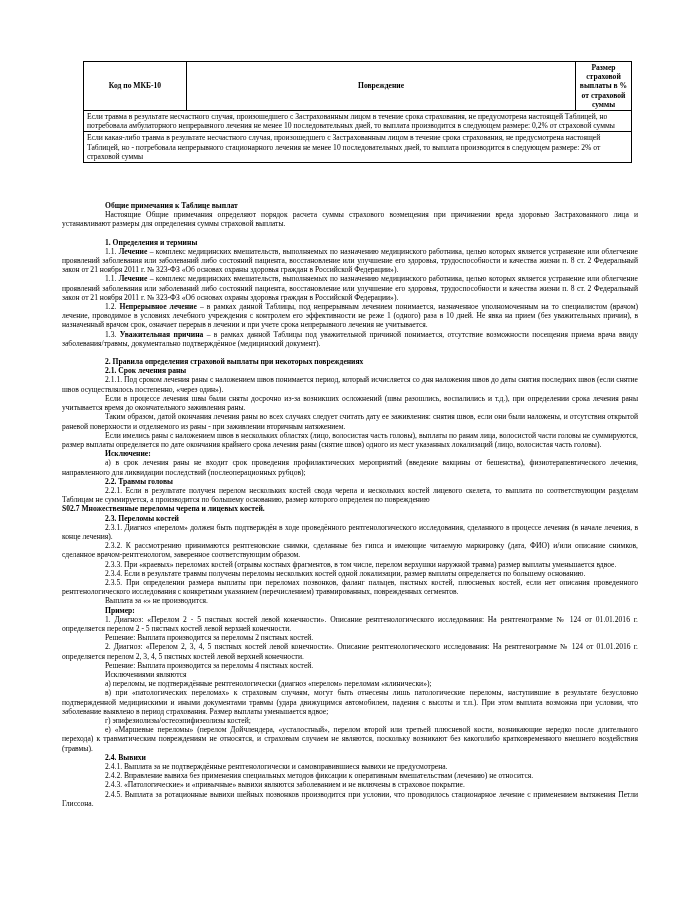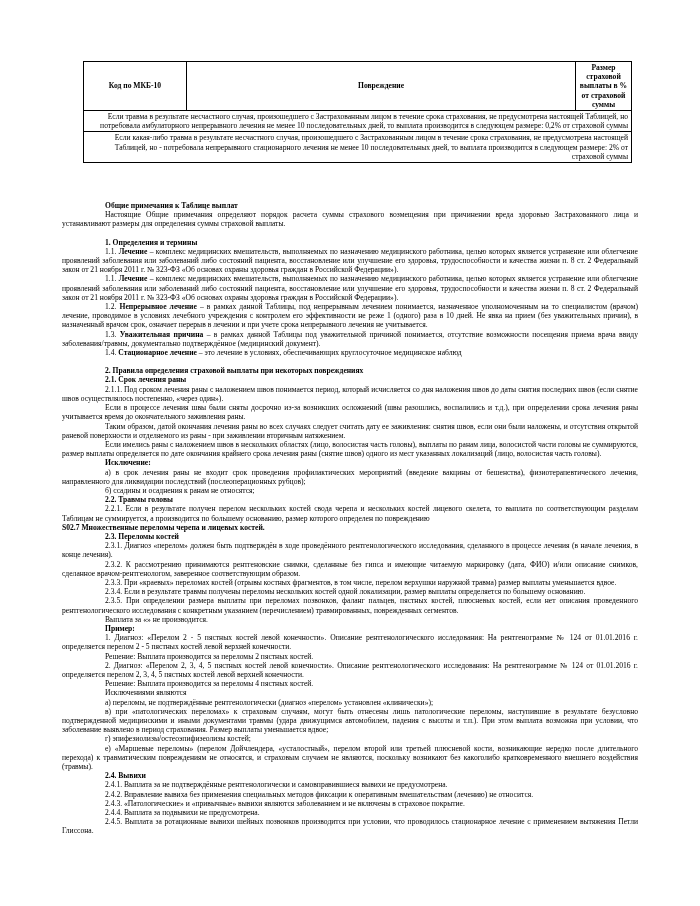--- a/index.html
+++ b/index.html
@@ -28,21 +28,21 @@
     box-sizing:border-box;
     word-wrap:break-word;
   }
   table.payment-table th{
     font-weight:bold;
     text-align:center;
     vertical-align:middle;
   }
   table.payment-table th.col3{padding:1px 2px;text-align:center;}
   table.payment-table td{
-    text-align:right;
+    text-align:left;
     vertical-align:top;
   }
   .col-mkb{width:103px;}
   .col-damage{width:389px;}
   .col-size{width:56px;}
   .doc-body{
     margin-top:38px;
     font-size:7.6px;
     line-height:9.2px;
   }
@@ -82,52 +82,49 @@
 
   <div class="doc-body">
       <p class="para ind b"><span>Общие примечания к Таблице выплат</span></p>
       <p class="para ind"><span>Настоящие Общие примечания определяют порядок расчета суммы страхового возмещения при причинении вреда здоровью Застрахованного лица и устанавливают размеры для определения суммы страховой выплаты.</span></p>
       <p class="para gap"></p>
       <p class="para ind b"><span>1. Определения и термины</span></p>
       <p class="para ind"><span>1.1. </span><b>Лечение</b><span> – комплекс медицинских вмешательств, выполняемых по назначению медицинского работника, целью которых является устранение или облегчение проявлений заболевания или заболеваний либо состояний пациента, восстановление или улучшение его здоровья, трудоспособности и качества жизни п. 8 ст. 2 Федеральный закон от 21 ноября 2011 г. № 323-ФЗ «Об основах охраны здоровья граждан в Российской Федерации»).</span></p>
       <p class="para ind"><span>1.1. </span><b>Лечение</b><span> – комплекс медицинских вмешательств, выполняемых по назначению медицинского работника, целью которых является устранение или облегчение проявлений заболевания или заболеваний либо состояний пациента, восстановление или улучшение его здоровья, трудоспособности и качества жизни п. 8 ст. 2 Федеральный закон от 21 ноября 2011 г. № 323-ФЗ «Об основах охраны здоровья граждан в Российской Федерации»).</span></p>
       <p class="para ind"><span>1.2. </span><b>Непрерывное лечение</b><span> – в рамках данной Таблицы, под непрерывным лечением понимается, назначенное уполномоченным на то специалистом (врачом) лечение, проводимое в условиях лечебного учреждения с контролем его эффективности не реже 1 (одного) раза в 10 дней. Не явка на прием (без уважительных причин), в назначенный врачом срок, означает перерыв в лечении и при учете срока непрерывного лечения не учитывается.</span></p>
       <p class="para ind"><span>1.3. </span><b>Уважительная причина</b><span> – в рамках данной Таблицы под уважительной причиной понимается, отсутствие возможности посещения приема врача ввиду заболевания/травмы, документально подтверждённое (медицинский документ).</span></p>
-      <p class="para ind"><span>1.4. </span><b>Стационарное лечение</b><span> – это лечение в условиях, обеспечивающих круглосуточное медицинское наблюд</span></p>
       <p class="para gap"></p>
       <p class="para ind b"><span>2. Правила определения страховой выплаты при некоторых повреждениях</span></p>
       <p class="para ind b"><span>2.1. Срок лечения раны</span></p>
       <p class="para ind"><span>2.1.1. Под сроком лечения раны с наложением швов понимается период, который исчисляется со дня наложения швов до даты снятия последних швов (если снятие швов осуществлялось постепенно, «через один»).</span></p>
       <p class="para ind"><span>Если в процессе лечения швы были сняты досрочно из-за возникших осложнений (швы разошлись, воспалились и т.д.), при определении срока лечения раны учитывается время до окончательного заживления раны.</span></p>
       <p class="para ind"><span>Таким образом, датой окончания лечения раны во всех случаях следует считать дату ее заживления: снятия швов, если они были наложены, и отсутствия открытой раневой поверхности и отделяемого из раны - при заживлении вторичным натяжением.</span></p>
       <p class="para ind"><span>Если имелись раны с наложением швов в нескольких областях (лицо, волосистая часть головы), выплаты по ранам лица, волосистой части головы не суммируются, размер выплаты определяется по дате окончания крайнего срока лечения раны (снятие швов) одного из мест указанных локализаций (лицо, волосистая часть головы).</span></p>
       <p class="para ind b"><span>Исключение:</span></p>
       <p class="para ind"><span>а) в срок лечения раны не входит срок проведения профилактических мероприятий (введение вакцины от бешенства), физиотерапевтического лечения, направленного для ликвидации последствий (послеоперационных рубцов);</span></p>
-      <p class="para ind"><span>б) ссадины и осаднения к ранам не относятся;</span></p>
       <p class="para ind b"><span>2.2. Травмы головы</span></p>
       <p class="para ind"><span>2.2.1. Если в результате получен перелом нескольких костей свода черепа и нескольких костей лицевого скелета, то выплата по соответствующим разделам Таблицам не суммируется, а производится по большему основанию, размер которого определен по повреждению</span></p>
       <p class="para b"><span>S02.7 Множественные переломы черепа и лицевых костей.</span></p>
       <p class="para ind b"><span>2.3. Переломы костей</span></p>
       <p class="para ind"><span>2.3.1. Диагноз «перелом» должен быть подтверждён в ходе проведённого рентгенологического исследования, сделанного в процессе лечения (в начале лечения, в конце лечения).</span></p>
       <p class="para ind"><span>2.3.2. К рассмотрению принимаются рентгеновские снимки, сделанные без гипса и имеющие читаемую маркировку (дата, ФИО) и/или описание снимков, сделанное врачом-рентгенологом, заверенное соответствующим образом.</span></p>
       <p class="para ind"><span>2.3.3. При «краевых» переломах костей (отрывы костных фрагментов, в том числе, перелом верхушки наружной травма) размер выплаты уменьшается вдвое.</span></p>
       <p class="para ind"><span>2.3.4. Если в результате травмы получены переломы нескольких костей одной локализации, размер выплаты определяется по большему основанию.</span></p>
       <p class="para ind"><span>2.3.5. При определении размера выплаты при переломах позвонков, фаланг пальцев, пястных костей, плюсневых костей, если нет описания проведенного рентгенологического исследования с конкретным указанием (перечислением) травмированных, поврежденных сегментов.</span></p>
       <p class="para ind"><span>Выплата за «» не производится.</span></p>
       <p class="para ind b"><span>Пример:</span></p>
       <p class="para ind"><span>1. Диагноз: «Перелом 2 - 5 пястных костей левой конечности». Описание рентгенологического исследования: На рентгенограмме № 124 от 01.01.2016 г. определяется перелом 2 - 5 пястных костей левой верхней конечности.</span></p>
       <p class="para ind"><span>Решение: Выплата производится за переломы 2 пястных костей.</span></p>
       <p class="para ind"><span>2. Диагноз: «Перелом 2, 3, 4, 5 пястных костей левой конечности». Описание рентгенологического исследования: На рентгенограмме № 124 от 01.01.2016 г. определяется перелом 2, 3, 4, 5 пястных костей левой верхней конечности.</span></p>
       <p class="para ind"><span>Решение: Выплата производится за переломы 4 пястных костей.</span></p>
       <p class="para ind"><span>Исключениями являются</span></p>
-      <p class="para ind"><span>а) переломы, не подтверждённые рентгенологически (диагноз «перелом» установлен «клинически»);</span></p>
+      <p class="para ind"><span>а) переломы, не подтверждённые рентгенологически (диагноз «перелом» переломам «клинически»);</span></p>
       <p class="para ind"><span>в) при «патологических переломах» к страховым случаям, могут быть отнесены лишь патологические переломы, наступившие в результате безусловно подтвержденной медицинскими и иными документами травмы (удара движущимся автомобилем, падения с высоты и т.п.). При этом выплата возможна при условии, что заболевание выявлено в период страхования. Размер выплаты уменьшается вдвое;</span></p>
       <p class="para ind"><span>г) эпифезиолизы/остеоэпифизеолизы костей;</span></p>
       <p class="para ind"><span>е) «Маршевые переломы» (перелом Дойчлендера, «усталостный», перелом второй или третьей плюсневой кости, возникающие нередко после длительного перехода) к травматическим повреждениям не относятся, и страховым случаем не являются, поскольку возникают без какоголибо кратковременного внешнего воздействия (травмы).</span></p>
       <p class="para ind b"><span>2.4. Вывихи</span></p>
       <p class="para ind"><span>2.4.1. Выплата за не подтверждённые рентгенологически и самовправившиеся вывихи не предусмотрена.</span></p>
       <p class="para ind"><span>2.4.2. Вправление вывиха без применения специальных методов фиксации к оперативным вмешательствам (лечению) не относится.</span></p>
       <p class="para ind"><span>2.4.3. «Патологические» и «привычные» вывихи являются заболеванием и не включены в страховое покрытие.</span></p>
-      <p class="para ind"><span>2.4.4. Выплата за подвывихи не предусмотрена.</span></p>
       <p class="para ind"><span>2.4.5. Выплата за ротационные вывихи шейных позвонков производится при условии, что проводилось стационарное лечение с применением вытяжения Петли Глиссона.</span></p>
     </div>
 
 </div>
 
 </body></html>

